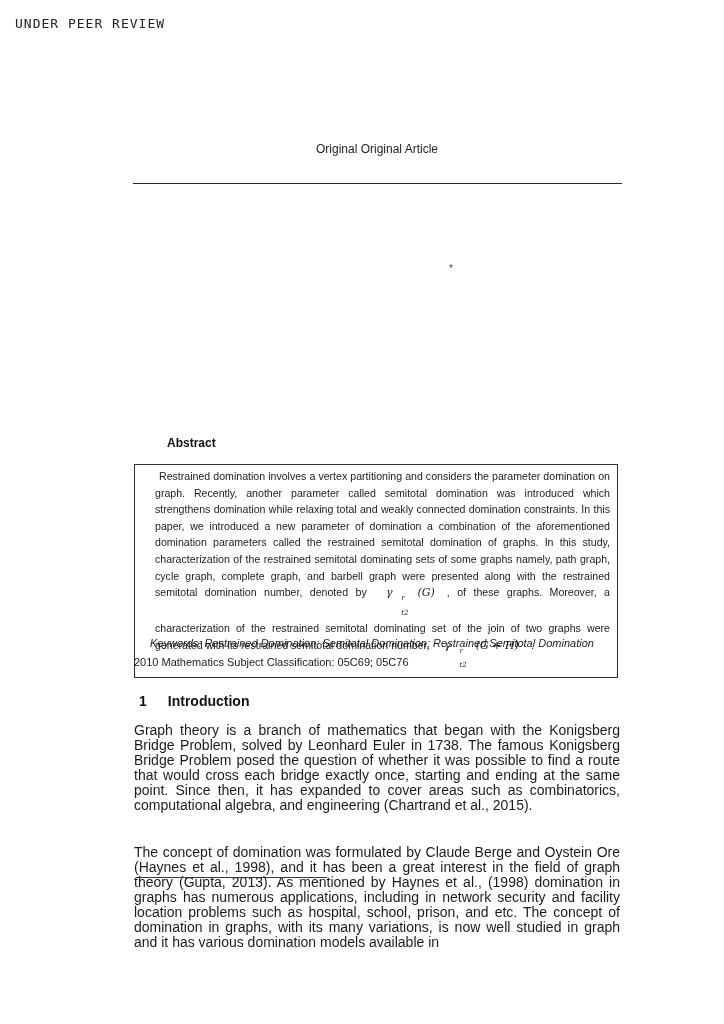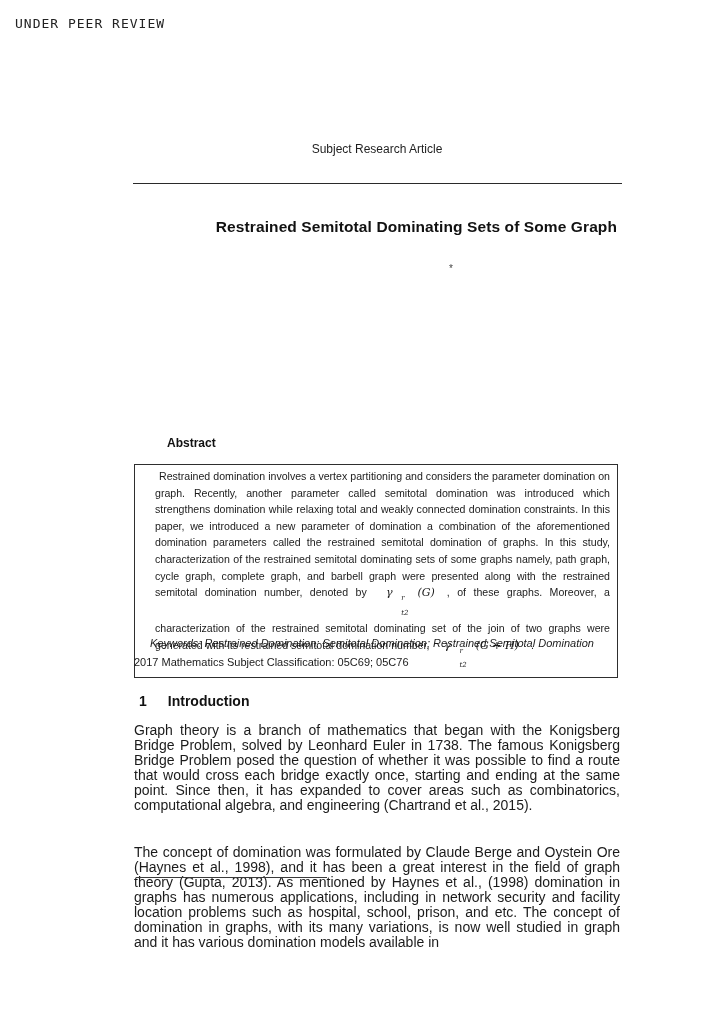--- a/index.html
+++ b/index.html
@@ -79,45 +79,44 @@
   .footnote-rule {
     position: absolute; top: 865px; left: 124px; width: 191px;
     border-top: 1px solid #3a3a3a; height: 0;
   }
 </style>
 </head>
 <body>
 
 <div class="watermark">UNDER PEER REVIEW</div>
 
-<div class="article-type">Subject Research Article</div>
+<div class="article-type">Original Original Article</div>
 
 <div class="header-rule"></div>
 
 <div class="paper-title">
-  <div>Restrained Semitotal Dominating Sets of Some Graph</div>
 </div>
 
 <div class="author-footnote-marker">*</div>
 
 <div class="abstract-heading">Abstract</div>
 
 <div class="abstract-box">
   <span>Restrained domination involves a vertex partitioning and considers the parameter domination on graph. Recently, another parameter called semitotal domination was introduced which strengthens domination while relaxing total and weakly connected domination constraints.  In this paper, we introduced a new parameter of domination a combination of the aforementioned domination parameters called the restrained semitotal domination of graphs. In this study, characterization of the restrained semitotal dominating sets of some graphs namely, path graph, cycle graph, complete graph, and barbell graph were presented along with the restrained semitotal domination number, denoted by </span><span class="math"><span>γ</span><span class="mstack">
         <span>r</span>
         <span>t2</span>
       </span><span>(G)</span></span><span>, of these graphs.  Moreover, a characterization of the restrained semitotal dominating set of the join of two graphs were generated with its restrained semitotal domination number, </span><span class="math"><span>γ</span><span class="mstack">
         <span>r</span>
         <span>t2</span>
       </span><span>(G + H)</span></span><span>.</span>
 </div>
 
 <div class="keywords-line">Keywords: Restrained Domination; Semitotal Domination; Restrained Semitotal Domination</div>
 
-<div class="msc-line">2017 Mathematics Subject Classification: 05C69; 05C76</div>
+<div class="msc-line">2010 Mathematics Subject Classification: 05C69; 05C76</div>
 
 <div class="section-heading">
   <span class="sec-num">1</span><span>Introduction</span>
 </div>
 
 <div class="body-para para-1">Graph theory is a branch of mathematics that began with the Konigsberg Bridge Problem, solved by Leonhard Euler in 1738.  The famous Konigsberg Bridge Problem posed the question of whether it was possible to find a route that would cross each bridge exactly once, starting and ending at the same point.  Since then, it has expanded to cover areas such as combinatorics, computational algebra, and engineering (Chartrand et al., 2015).</div>
 
 <div class="body-para para-2">The concept of domination was formulated by Claude Berge and Oystein Ore (Haynes et al., 1998), and it has been a great interest in the field of graph theory (Gupta, 2013).  As mentioned by Haynes et al., (1998) domination in graphs has numerous applications, including in network security and facility location problems such as hospital, school, prison, and etc.  The concept of domination in graphs, with its many variations, is now well studied in graph and it has various domination models available in</div>
 
 <div class="footnote-rule"></div>

